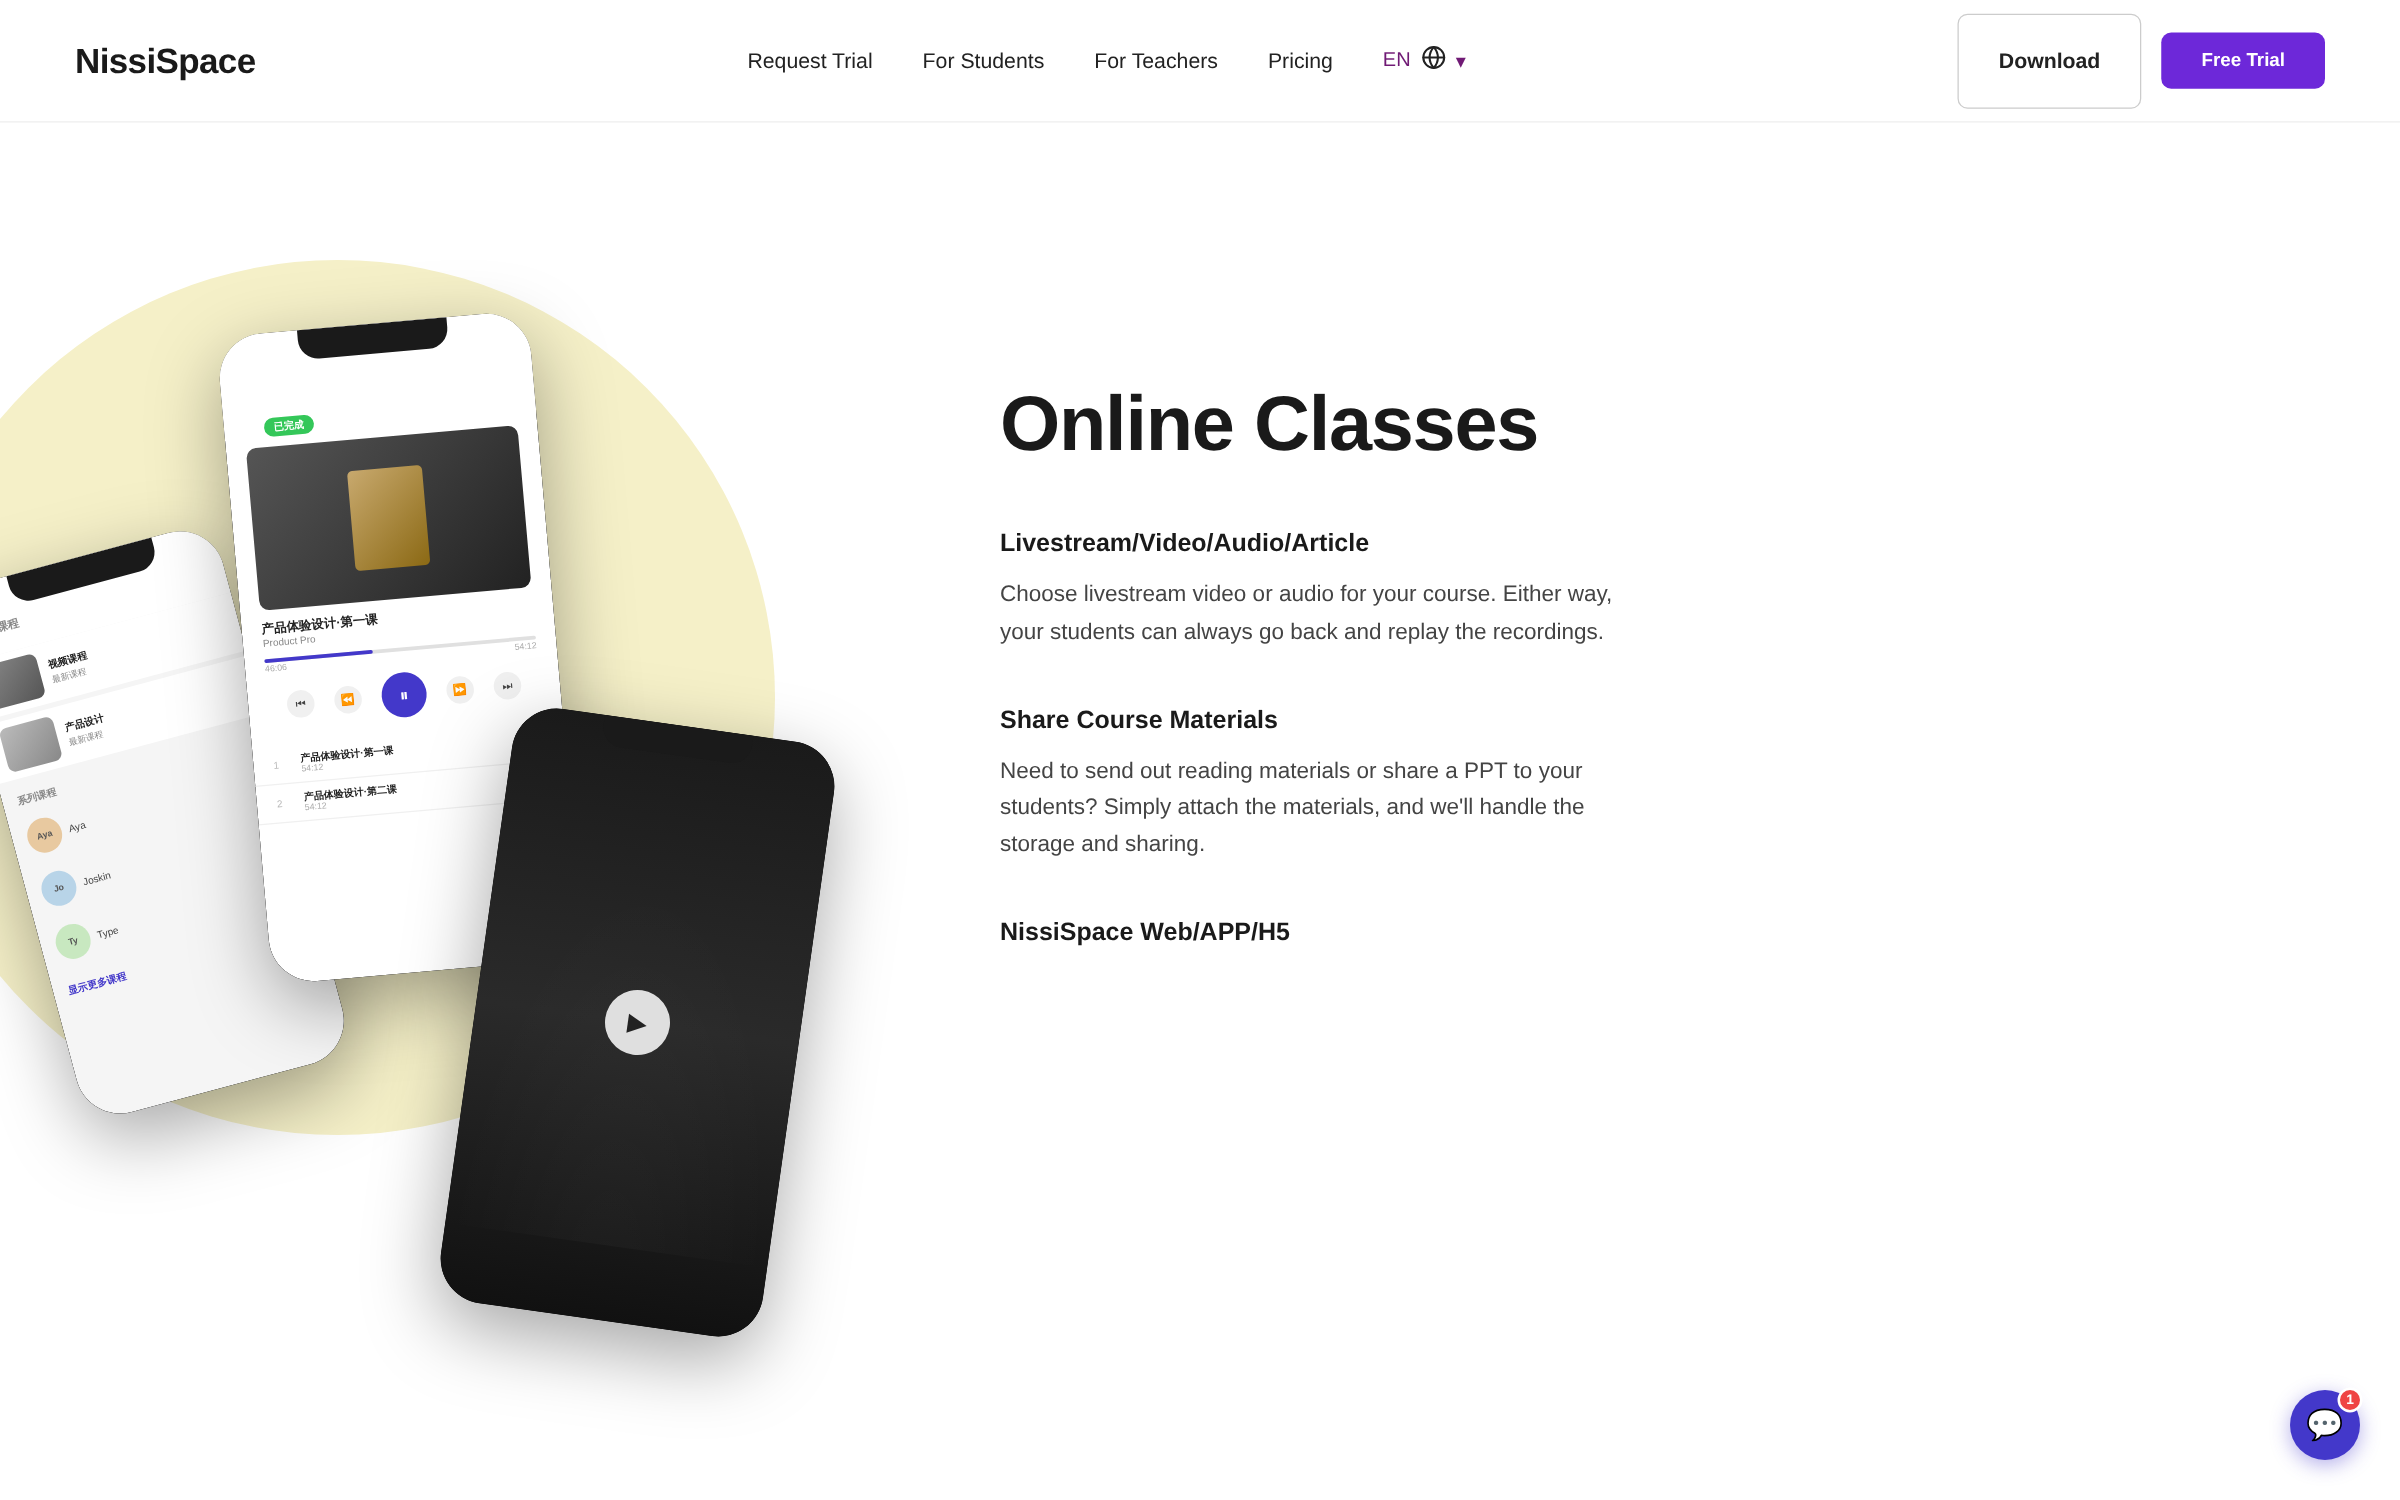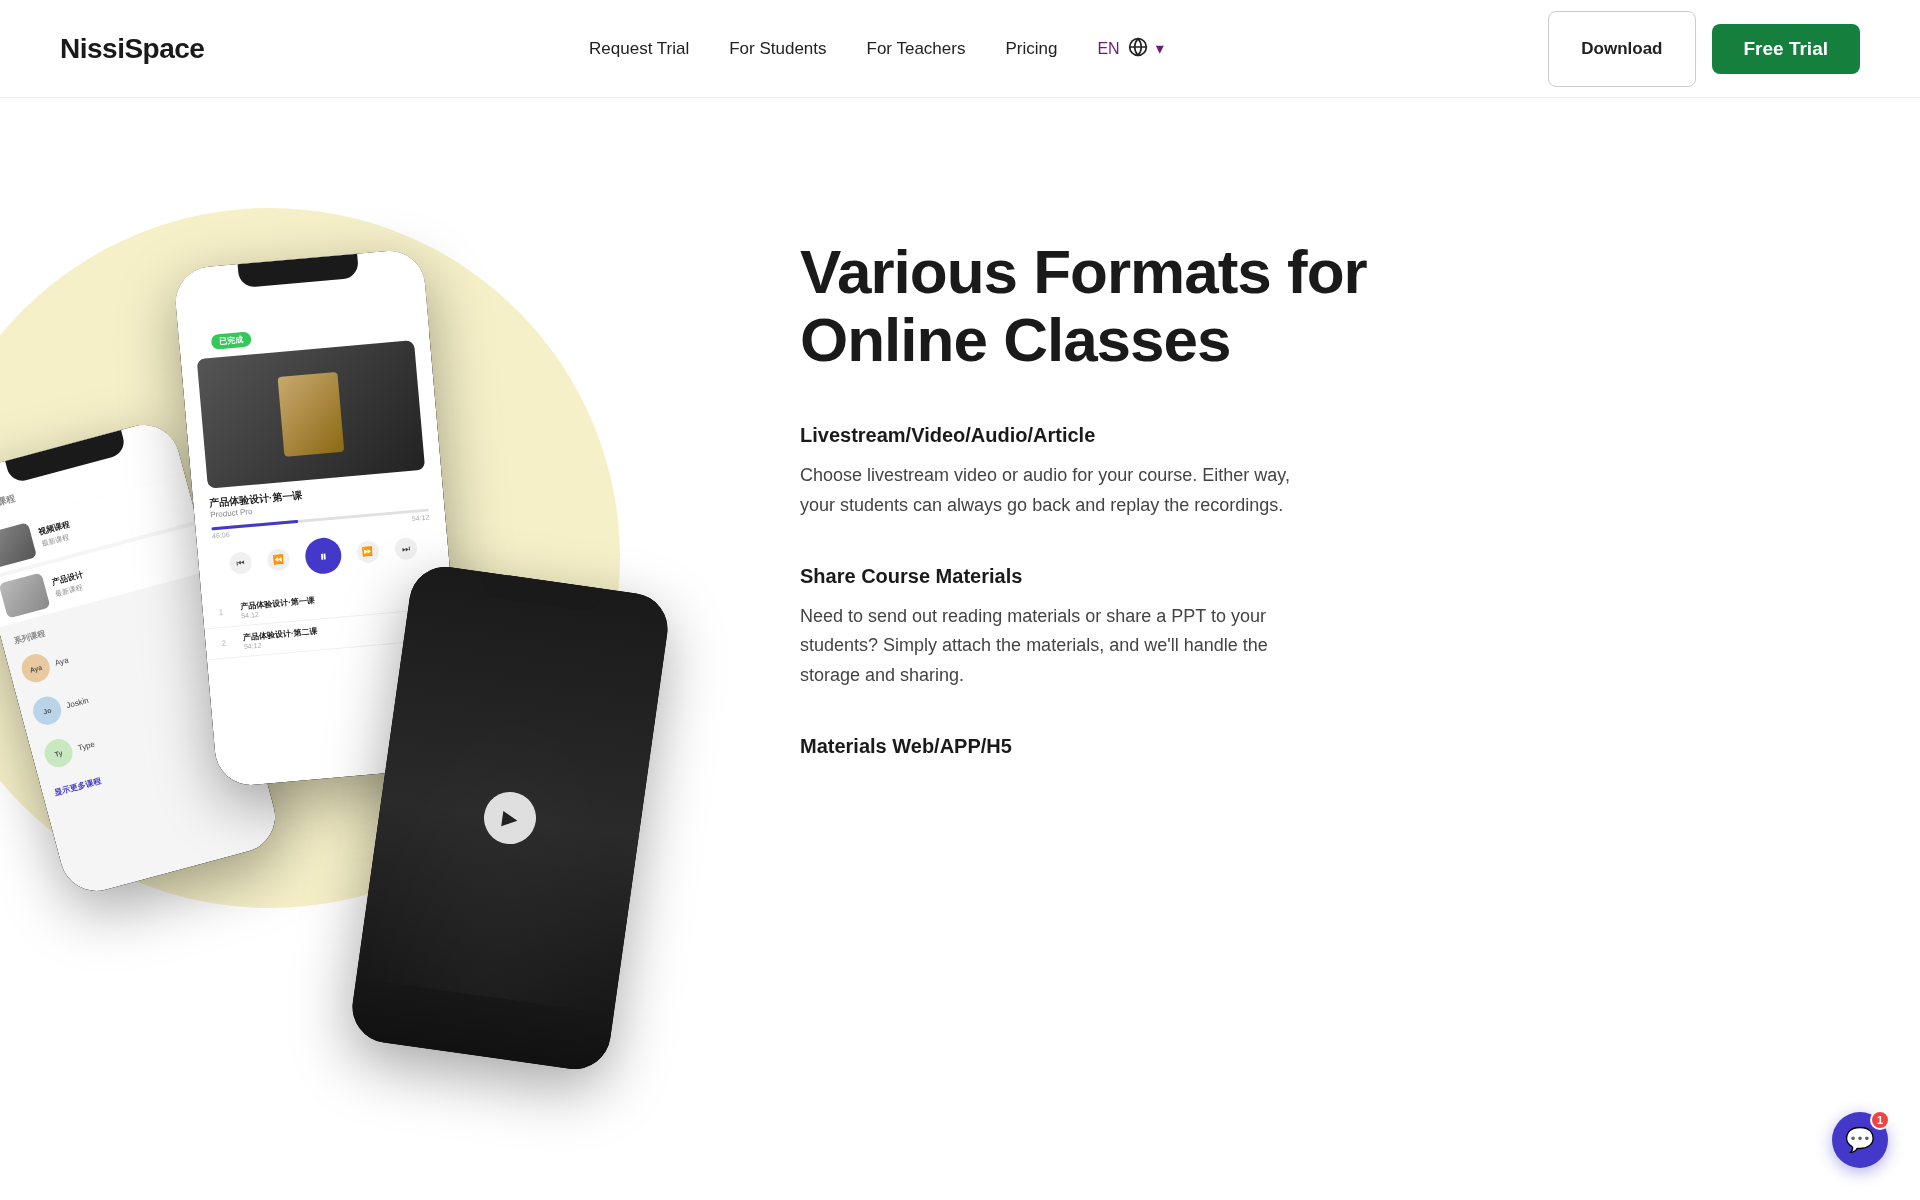--- a/index.html
+++ b/index.html
@@ -24,21 +24,21 @@
       font-size: 16px; font-weight: 500; color: #701a75; cursor: pointer; background: none; border: none;
     }
     .nav-actions { display: flex; align-items: center; gap: 16px; }
     .btn-download {
       padding: 27px 32px; border: 1.5px solid #ccc; border-radius: 8px;
       background: #fff; font-size: 17px; font-weight: 600; color: #222;
       cursor: pointer;
     }
     .btn-freetrial {
       padding: 14px 32px; border-radius: 8px;
-      background: #15803d; font-size: 19px; font-weight: 700; color: #fff;
+      background: #6d28d9; font-size: 15px; font-weight: 700; color: #fff;
       cursor: pointer; border: none;
     }
 
     
     .hero {
       display: flex; align-items: flex-start; min-height: 1100px;
       padding: 60px 60px 60px 0; position: relative; overflow: hidden;
     }
 
     
@@ -353,36 +353,36 @@
         <div style="position:absolute;inset:0;background:linear-gradient(180deg,#1a1a1a 0%,#2a2a2a 50%,#111 100%);border-radius:36px;"></div>
 
         <div style="position:absolute;bottom:60px;left:0;right:0;height:300px;background:radial-gradient(ellipse at 50% 110%,rgba(255,255,255,0.03) 0%,transparent 70%);"></div>
         <div class="video-play-btn" style="position:relative;z-index:2;">▶</div>
       </div>
     </div>
   </div>
 
   <div class="hero-content">
     <h1 class="hero-title">
-      <span>Various Formats for</span><br>
+      <br>
       <span>Online Classes</span>
     </h1>
 
     <div class="feature">
       <h2 class="feature-title">Livestream/Video/Audio/Article</h2>
       <p class="feature-desc">Choose livestream video or audio for your course. Either way, your students can always go back and replay the recordings.</p>
     </div>
 
     <div class="feature">
       <h2 class="feature-title">Share Course Materials</h2>
       <p class="feature-desc">Need to send out reading materials or share a PPT to your students? Simply attach the materials, and we'll handle the storage and sharing.</p>
     </div>
 
     <div class="feature">
-      <h2 class="feature-title">Materials Web/APP/H5</h2>
+      <h2 class="feature-title">NissiSpace Web/APP/H5</h2>
     </div>
   </div>
 </section>
 
 <div class="chat-widget">
   <span class="chat-widget-icon">💬</span>
   <div class="chat-badge">1</div>
 </div>
 
 </body></html>

